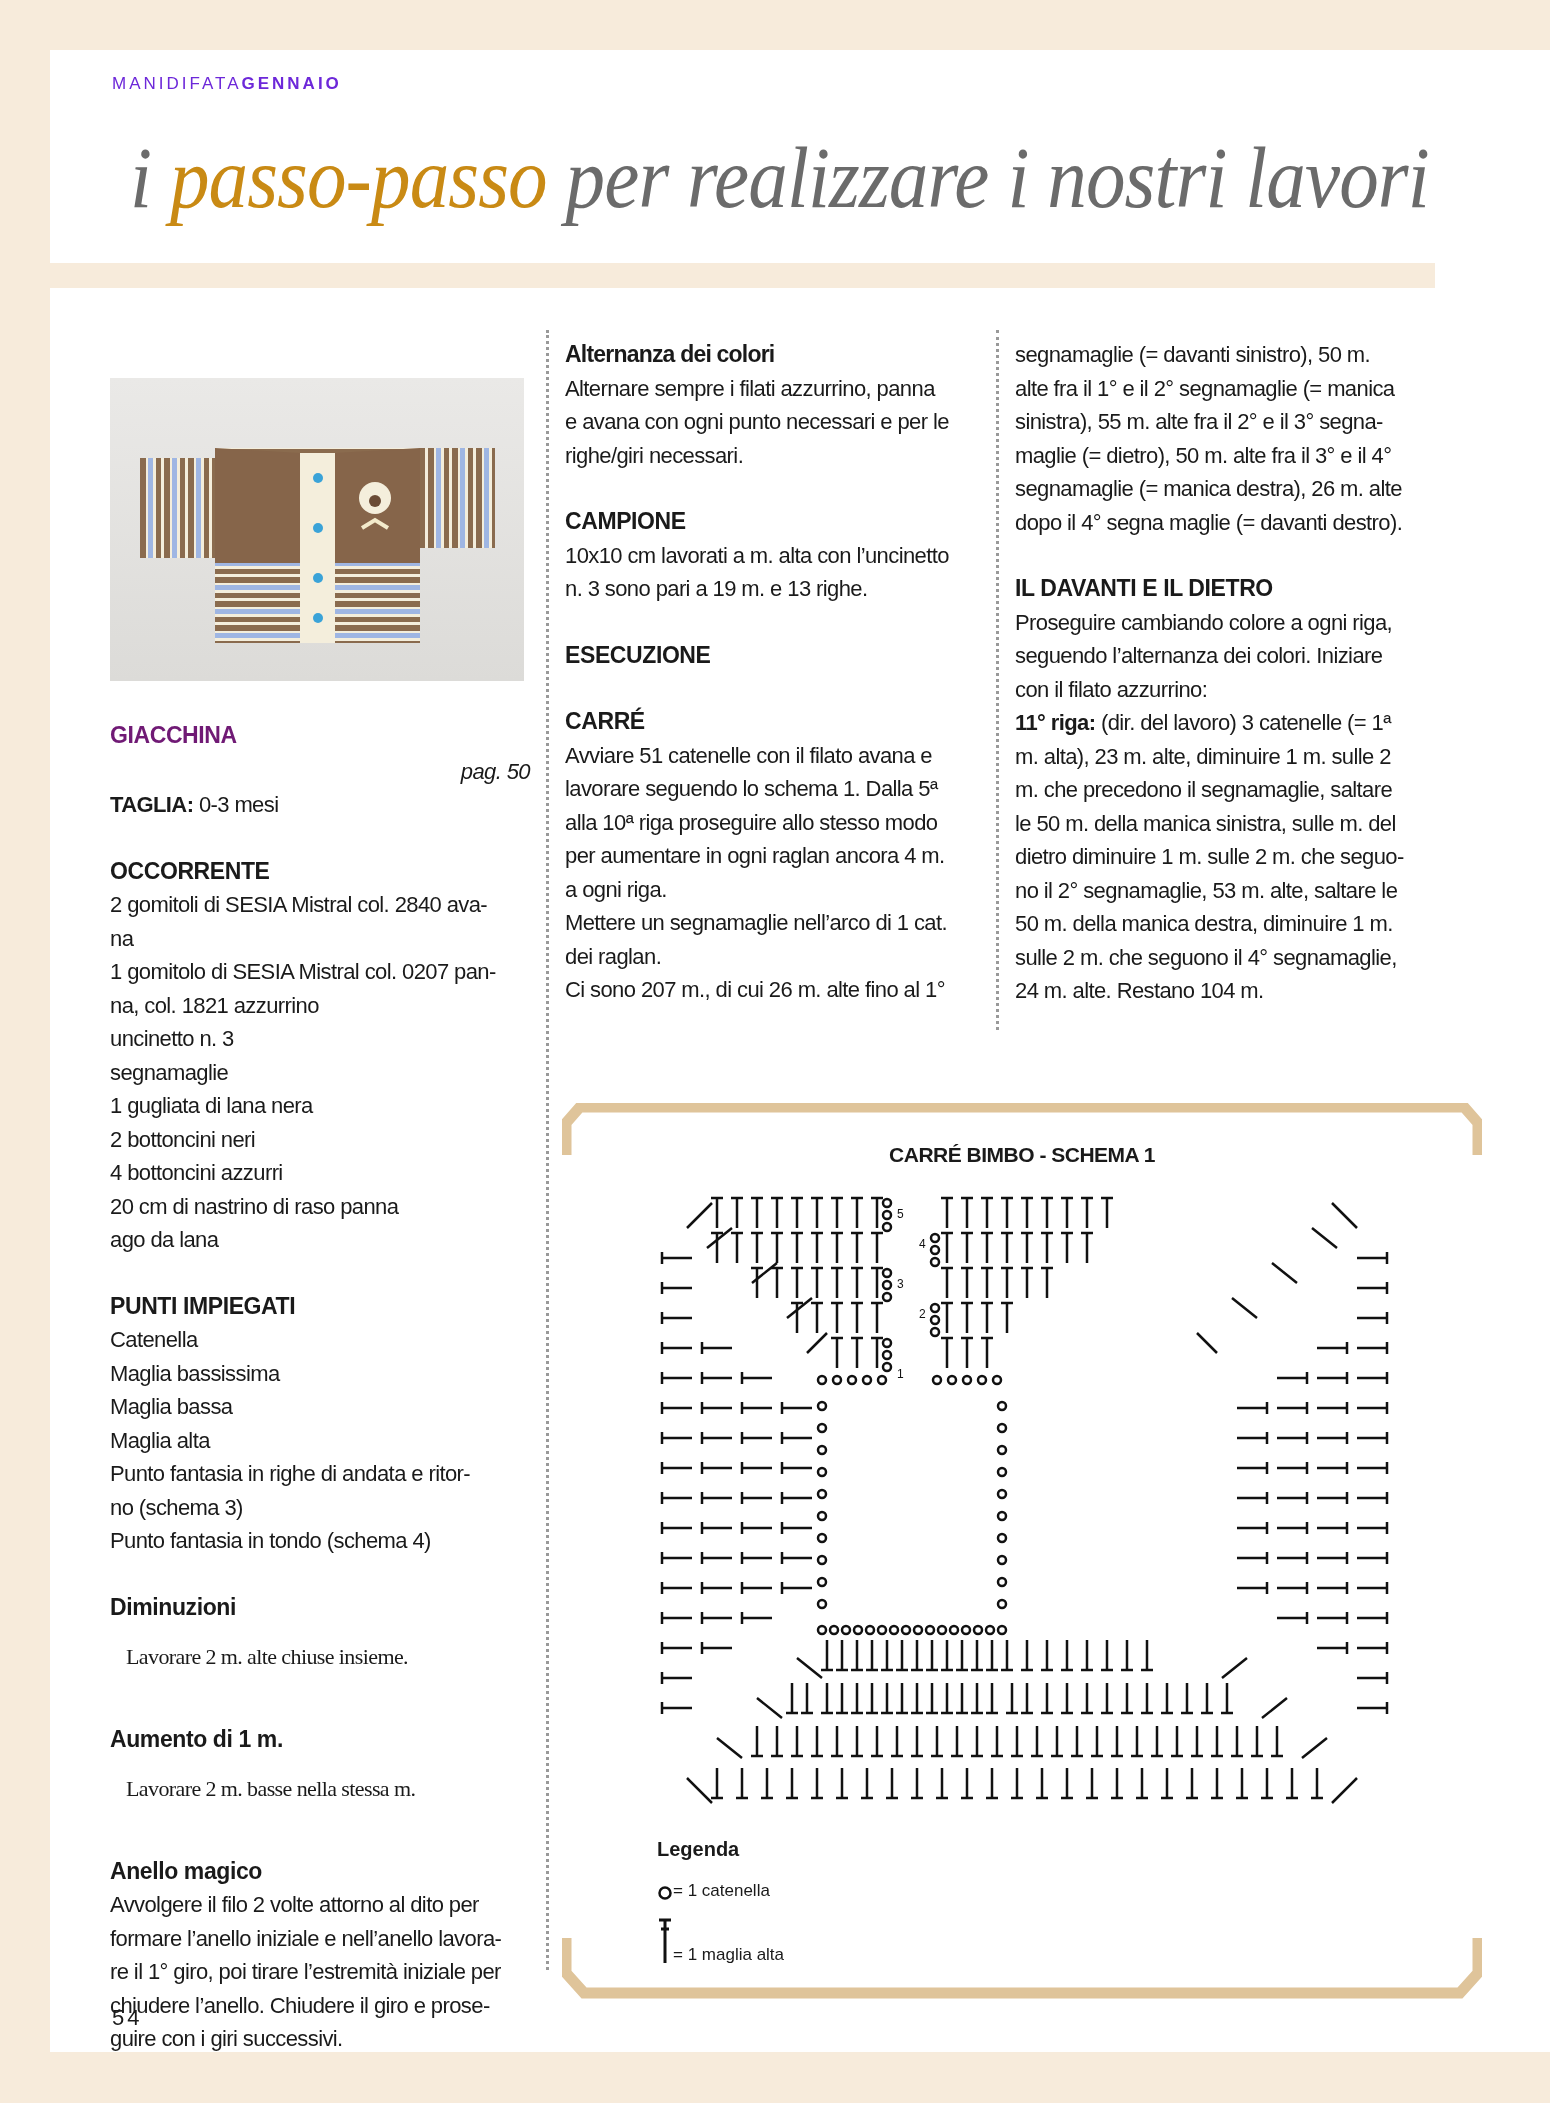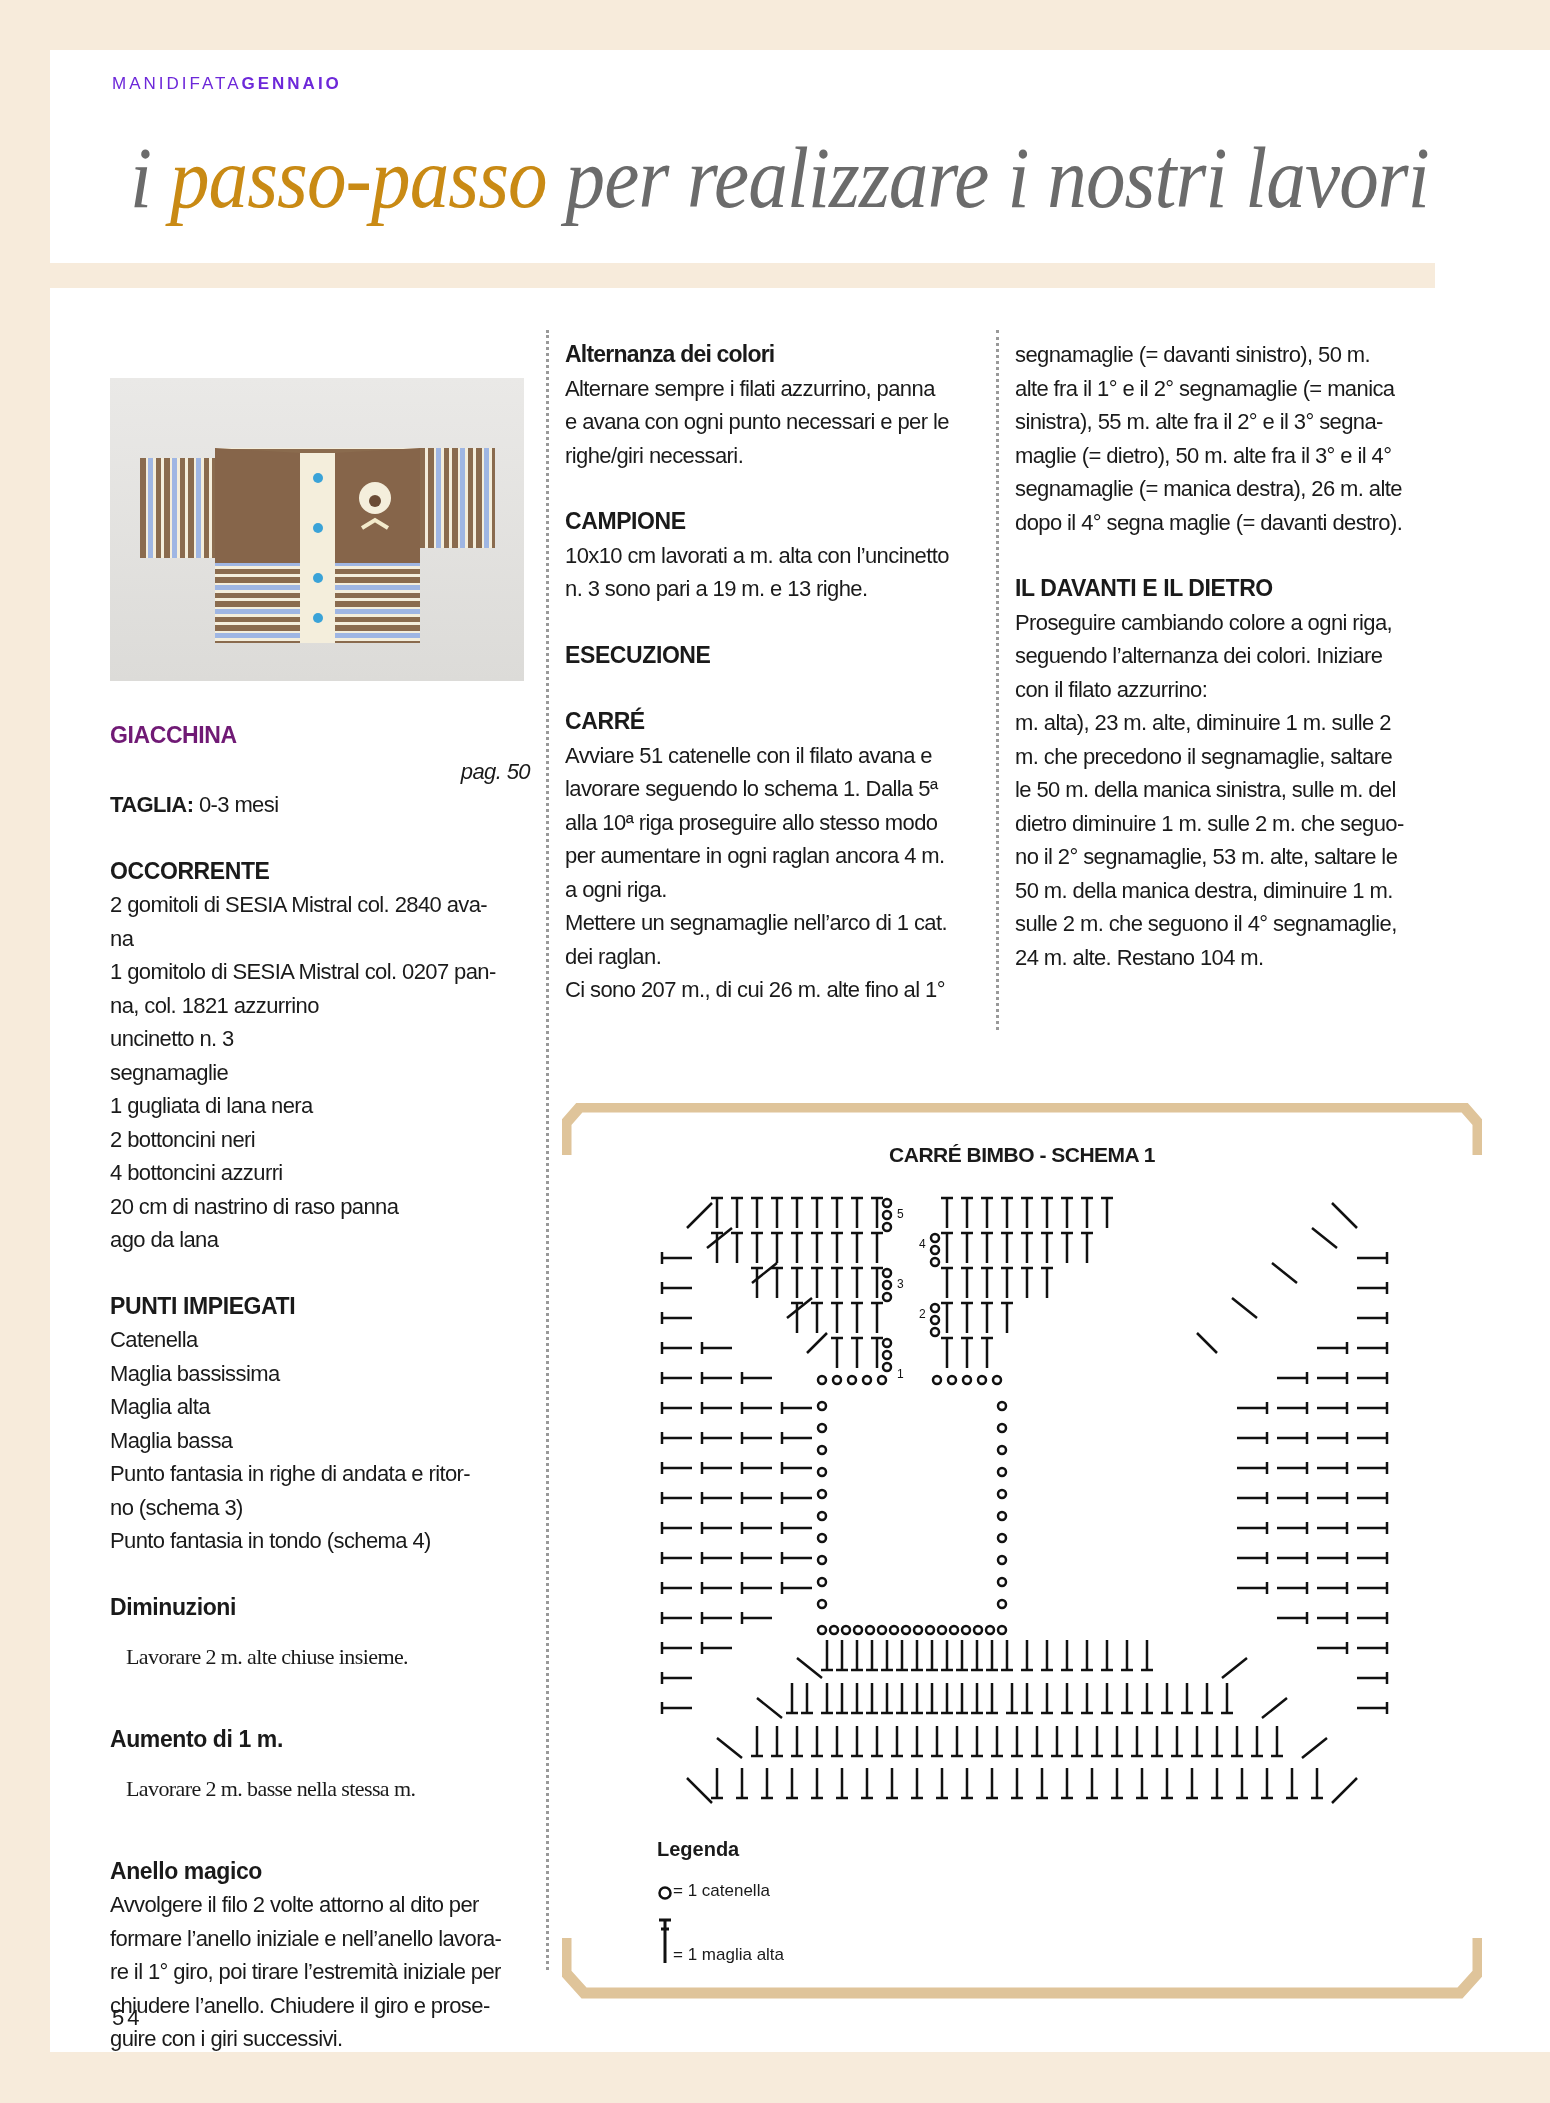--- a/index.html
+++ b/index.html
@@ -109,22 +109,22 @@
       <div>2 bottoncini neri</div>
       <div>4 bottoncini azzurri</div>
       <div>20 cm di nastrino di raso panna</div>
       <div>ago da lana</div>
     </div>
     <div class="gap"></div>
     <h3>PUNTI IMPIEGATI</h3>
     <div class="lines">
       <div>Catenella</div>
       <div>Maglia bassissima</div>
+      <div>Maglia bassa</div>
       <div>Maglia alta</div>
-      <div>Maglia bassa</div>
       <div>Punto fantasia in righe di andata e ritor-</div>
       <div>no (schema 3)</div>
       <div>Punto fantasia in tondo (schema 4)</div>
     </div>
     <div class="gap"></div>
     <h3>Diminuzioni</h3>
     <p>Lavorare 2 m. alte chiuse insieme.</p>
     <div class="gap"></div>
     <h3>Aumento di 1 m.</h3>
     <p>Lavorare 2 m. basse nella stessa m.</p>
@@ -176,20 +176,21 @@
       <div>maglie (= dietro), 50 m. alte fra il 3° e il 4°</div>
       <div>segnamaglie (= manica destra), 26 m. alte</div>
       <div>dopo il 4° segna maglie (= davanti destro).</div>
     </div>
     <div class="gap"></div>
     <h3>IL DAVANTI E IL DIETRO</h3>
     <div class="lines">
       <div>Proseguire cambiando colore a ogni riga,</div>
       <div>seguendo l’alternanza dei colori. Iniziare</div>
       <div>con il filato azzurrino:</div>
+      <div><b>11° riga:</b><span> (dir. del lavoro) 3 catenelle (= 1ª</span></div>
       <div>m. alta), 23 m. alte, diminuire 1 m. sulle 2</div>
       <div>m. che precedono il segnamaglie, saltare</div>
       <div>le 50 m. della manica sinistra, sulle m. del</div>
       <div>dietro diminuire 1 m. sulle 2 m. che seguo-</div>
       <div>no il 2° segnamaglie, 53 m. alte, saltare le</div>
       <div>50 m. della manica destra, diminuire 1 m.</div>
       <div>sulle 2 m. che seguono il 4° segnamaglie,</div>
       <div>24 m. alte. Restano 104 m.</div>
     </div>
   </div>

